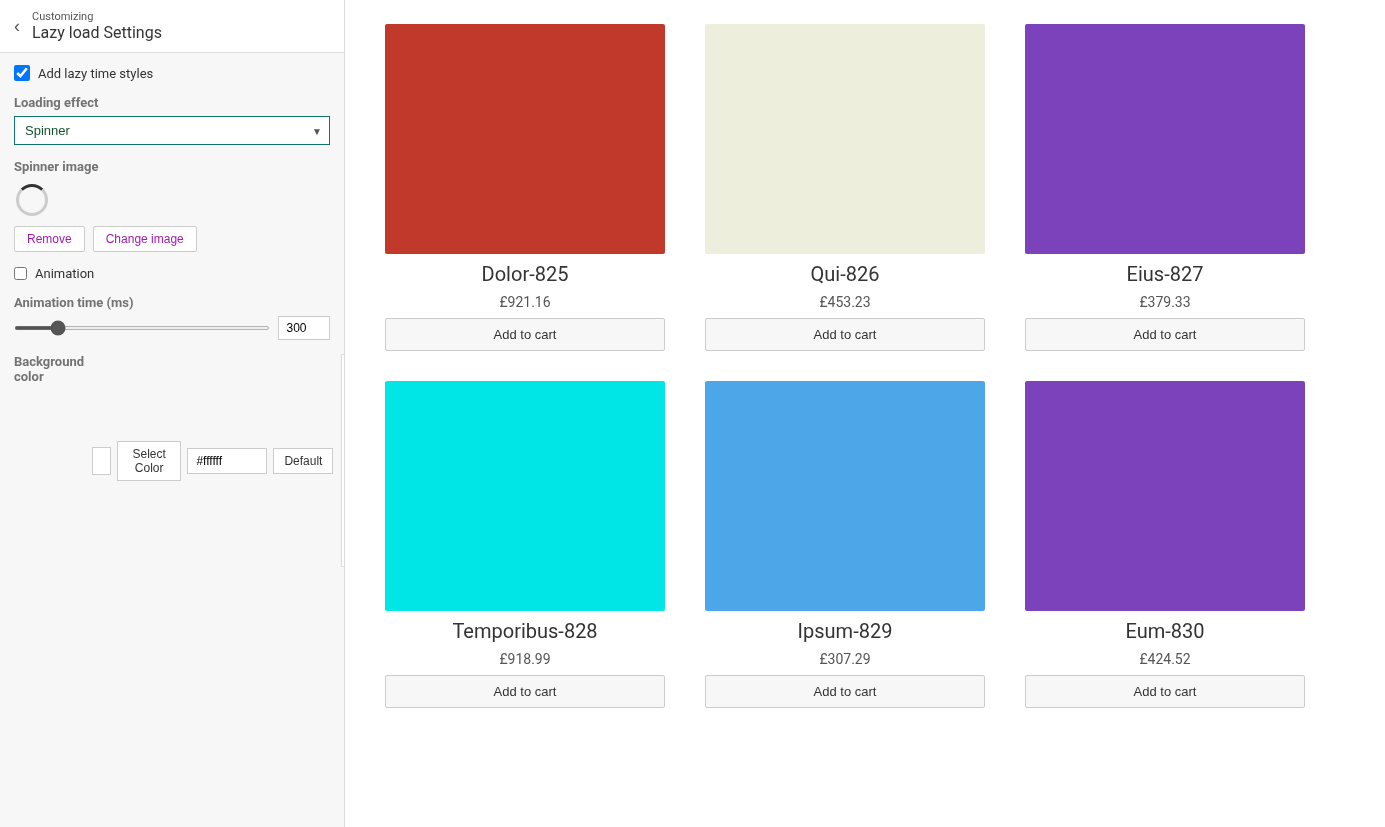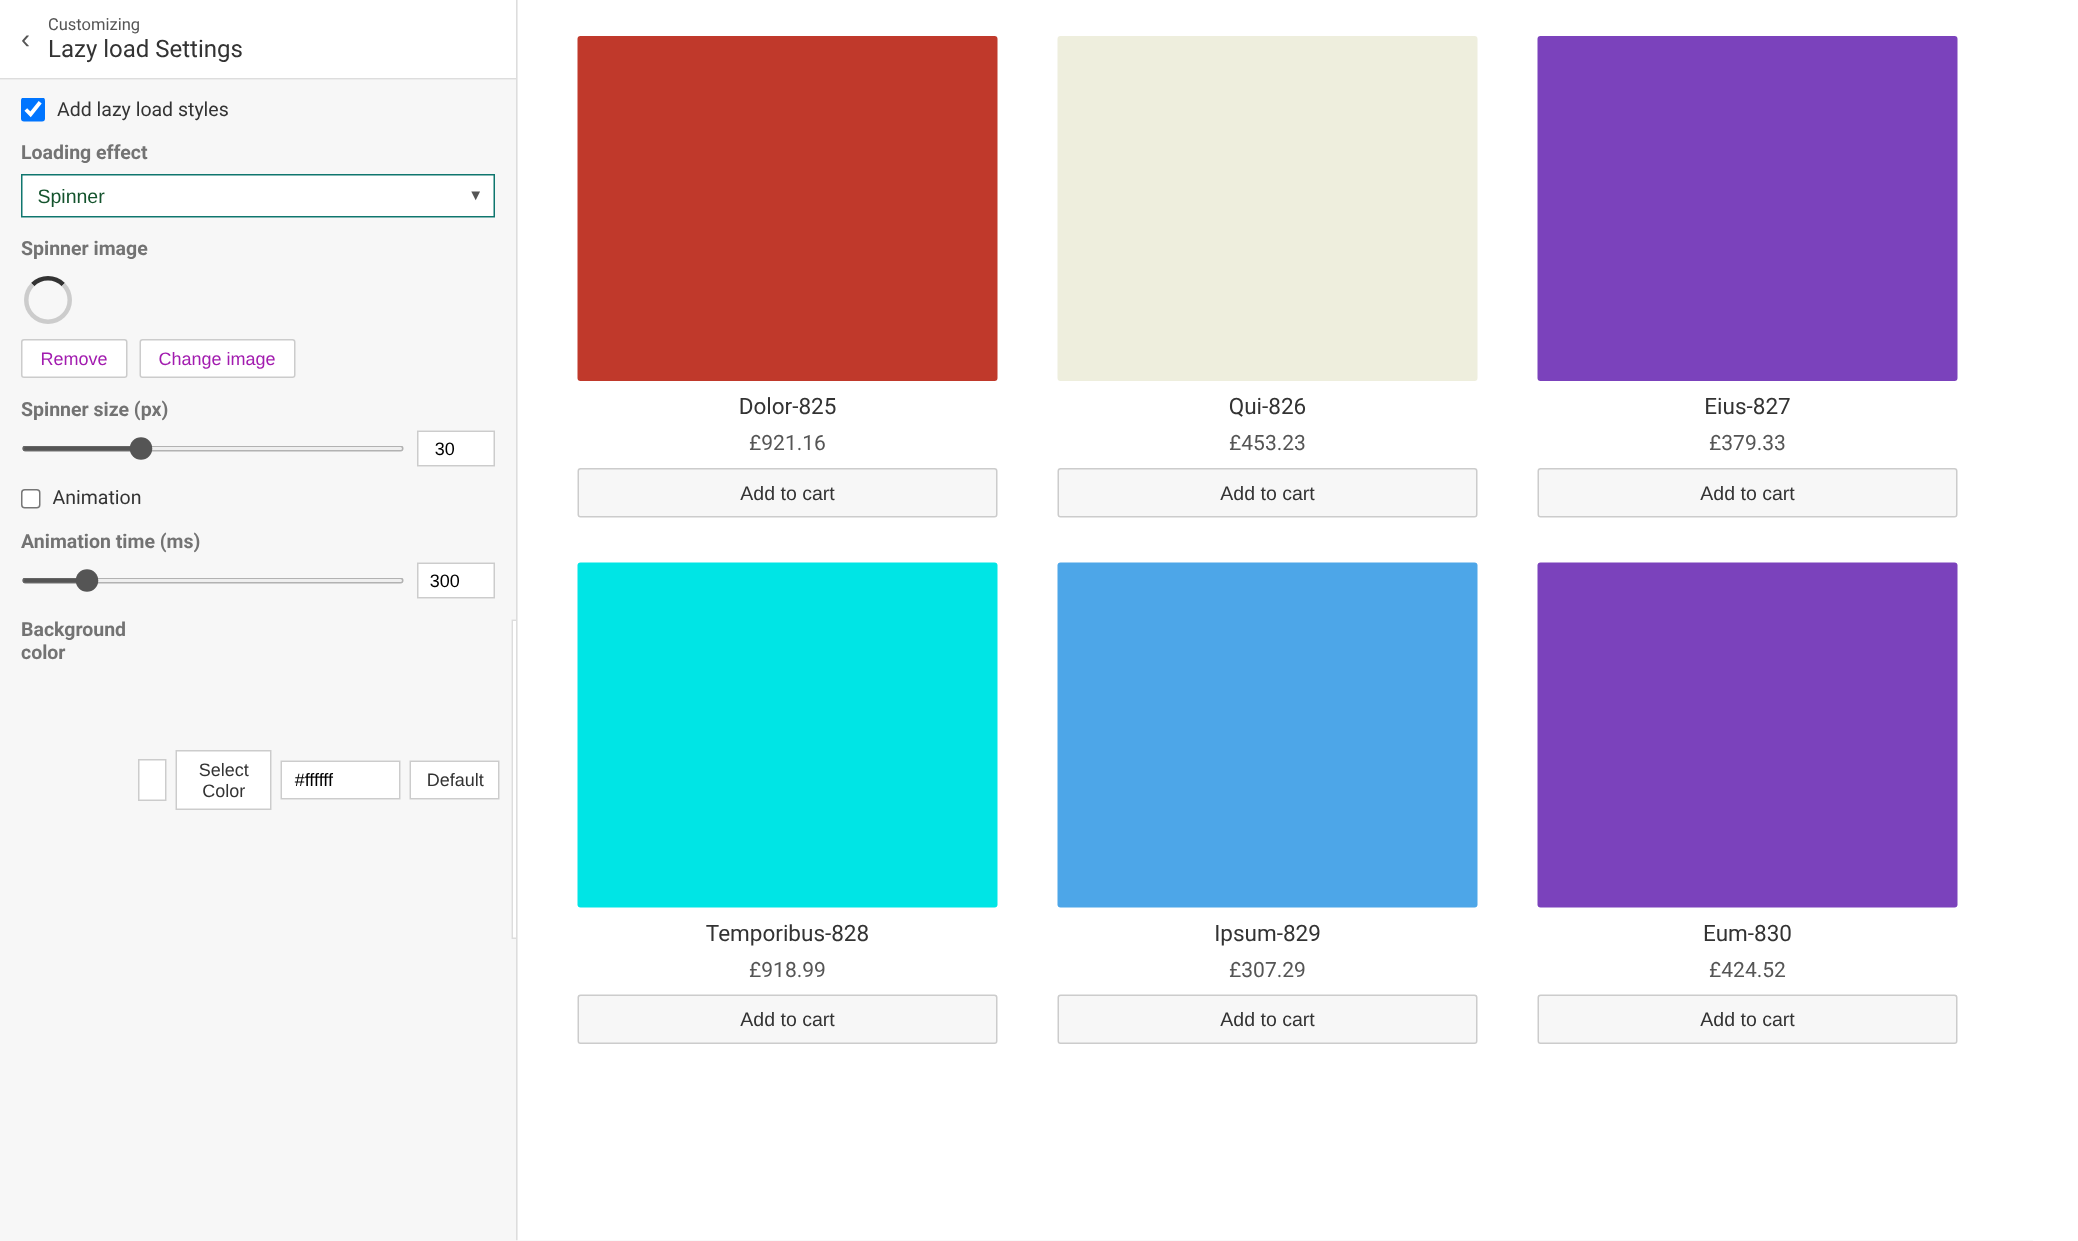--- a/index.html
+++ b/index.html
@@ -351,21 +351,21 @@
       gap: 8px;
     }
 
     .product-image {
       width: 100%;
       height: 230px;
       border-radius: 2px;
     }
 
     .product-name {
-      font-size: 15px;
+      font-size: 20px;
       color: #333;
       text-align: right;
     }
 
     .product-price {
       font-size: 14px;
       color: #555;
       text-align: center;
     }
 
@@ -392,21 +392,21 @@
     <div class="header-text">
       <span class="customizing-label">Customizing</span>
       <span class="settings-title">Lazy load Settings</span>
     </div>
   </div>
 
   <div class="sidebar-content">
 
     <div class="checkbox-row">
       <input type="checkbox" id="lazyload" checked="" style="">
-      <label for="lazyload" class="checkbox-label">Add lazy load styles</label>
+      <label for="lazyload" class="checkbox-label">Add lazy time styles</label>
     </div>
 
     <div class="field-group">
       <span class="field-label">Loading effect</span>
       <div class="select-wrapper">
         <select class="effect-select">
           <option>Spinner</option>
           <option>Fade</option>
           <option>Blur</option>
           <option>None</option>
@@ -419,27 +419,20 @@
       <span class="field-label">Spinner image</span>
       <div class="spinner-preview">
         <div class="spinner-icon"></div>
       </div>
       <div class="button-row">
         <button class="btn">Remove</button>
         <button class="btn">Change image</button>
       </div>
     </div>
 
-    <div class="field-group">
-      <span class="field-label">Spinner size (px)</span>
-      <div class="slider-row">
-        <input type="range" class="slider-input" min="0" max="100" value="30" style="">
-        <input type="number" class="number-input" value="30" style="">
-      </div>
-    </div>
 
     <div class="animation-checkbox-row">
       <input type="checkbox" id="animation" style="">
       <label for="animation" class="checkbox-label">Animation</label>
     </div>
 
     <div class="field-group">
       <span class="field-label">Animation time (ms)</span>
       <div class="slider-row">
         <input type="range" class="slider-input" min="0" max="2000" value="300" style="">

